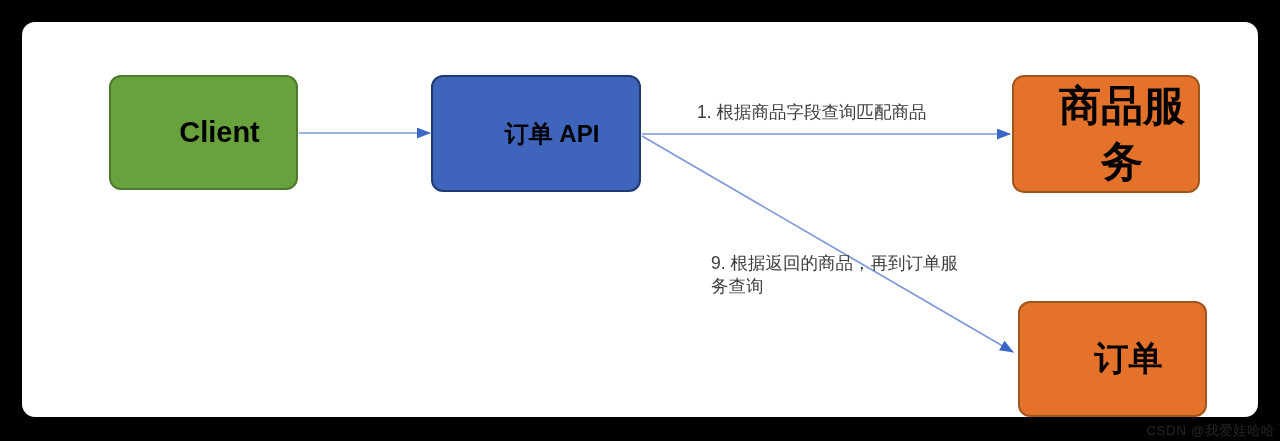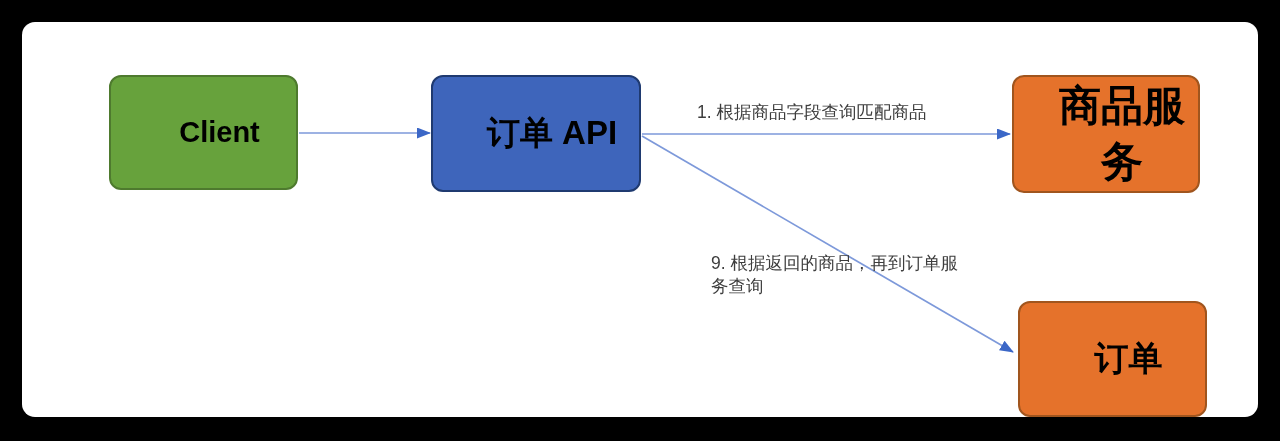--- a/index.html
+++ b/index.html
@@ -39,21 +39,21 @@
     justify-content: center;
     border-radius: 12px;
     border: 2.5px solid #333;
     box-sizing: border-box;
     color: #000;
     font-weight: bold;
     text-align: center;
     padding-left: 32px;
   }
   .node-client        { left: 109px;  top: 75px;  width: 189px; height: 115px; font-size: 29px; }
-  .node-order-api     { left: 431px;  top: 75px;  width: 210px; height: 117px; font-size: 33px; }
+  .node-order-api     { left: 431px;  top: 75px;  width: 210px; height: 117px; font-size: 24px; }
   .node-product-svc   { left: 1012px; top: 75px;  width: 188px; height: 118px; font-size: 42px; }
   .node-order         { left: 1018px; top: 301px; width: 189px; height: 116px; font-size: 34px; }
   .edge-label {
     position: absolute;
     font-size: 17.5px;
     line-height: 23px;
     color: #3d3d3d;
   }
   .edge-label-1 { left: 697px; top: 101px; white-space: nowrap; text-align: center; }
   .edge-label-2 { left: 711px; top: 252px; width: 253px; }
@@ -96,13 +96,14 @@
   </div>
 
   <div class="node node-order" style="background: rgb(229, 114, 43); border-color: rgb(160, 85, 30);">
     <span>订单</span>
   </div>
 
   <div class="edge-label edge-label-1" style="color: rgb(61, 61, 61);">1. 根据商品字段查询匹配商品</div>
 
   <div class="edge-label edge-label-2" style="color: rgb(61, 61, 61);">9. 根据返回的商品，再到订单服务查询</div>
 
+  <div class="watermark">CSDN @我爱娃哈哈</div>
 </div>
 
 </body></html>

